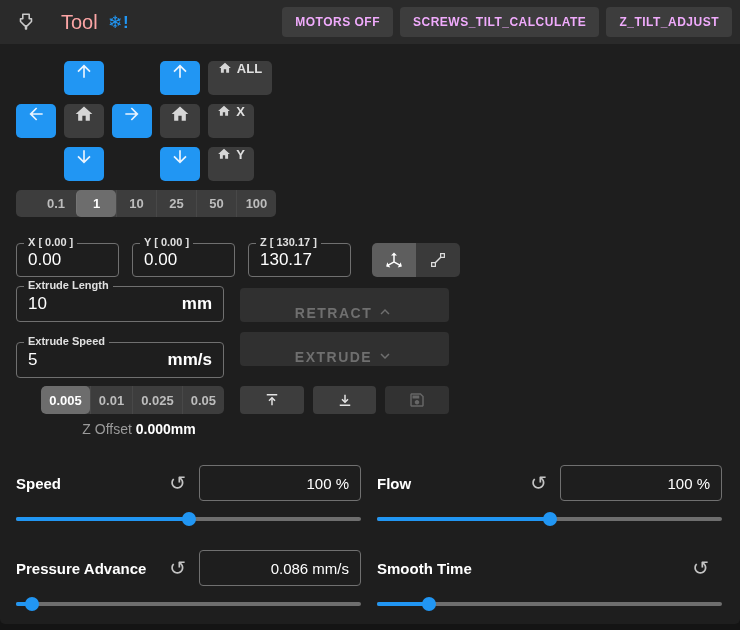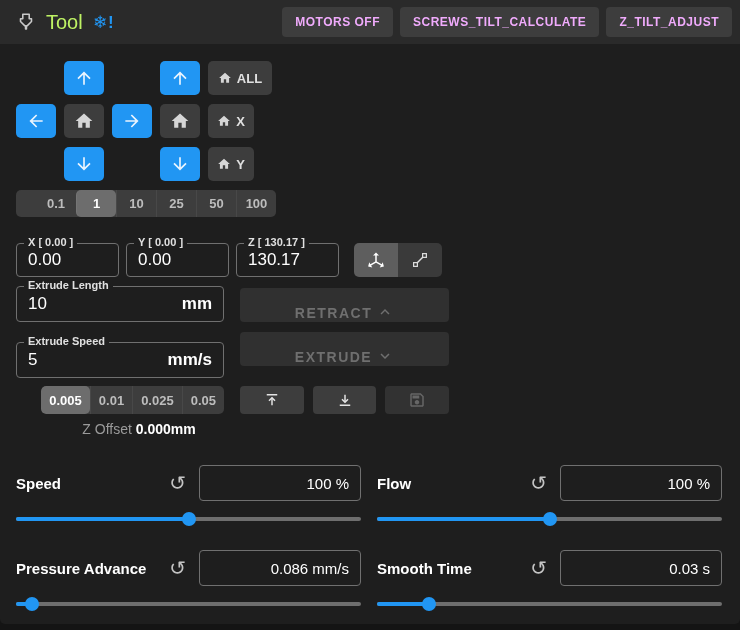--- a/index.html
+++ b/index.html
@@ -1,32 +1,32 @@
 <!DOCTYPE html>
 <html><head>
 <meta charset="utf-8">
 <style>
   html,body { margin:0; padding:0; background:#141414; font-family:"Liberation Sans","DejaVu Sans",sans-serif; }
   .panel { width:740px; height:624px; background:#1e1e1e; overflow:hidden; border-radius:0 0 5px 5px; position:relative; }
 
   
   .header { height:44px; background:#2a2a2a; display:flex; align-items:center; padding:0 8px 0 14px; box-sizing:border-box; }
   .nozzle-wrap { width:24px; height:24px; display:flex; align-items:center; justify-content:center; }
-  .title { font-size:20px; color:#bef264; margin-left:8px; }
+  .title { font-size:20px; color:#fca5a5; margin-left:23px; }
   .snowflake { color:#2196f3; font-size:17px; font-weight:bold; margin-left:10px; letter-spacing:1px; }
   .macros { margin-left:auto; display:flex; gap:7px; }
   .macro-btn { background:#3d3d3d; color:#f0abfc; border:none; border-radius:4px; height:30px; padding:0 13px;
                font-size:12px; font-weight:bold; letter-spacing:.5px; font-family:inherit; cursor:pointer; white-space:nowrap; }
 
   
   .pbody { padding:16px; }
 
   
   .jog-grid { display:grid; grid-template-columns:40px 40px 40px 40px auto; grid-auto-rows:34px; column-gap:8px; row-gap:9px; margin-top:1px; }
-  .jbtn { border:none; border-radius:5px; display:flex; align-items:center; justify-content:center; padding:0; cursor:pointer; }
+  .jbtn { border:none; border-radius:5px; display:flex; justify-content:center; padding:0; cursor:pointer; }
   .jbtn.blue { background:#2196f3; }
   .jbtn.dark { background:#3d3d3d; }
   .jbtn svg { width:20px; height:20px; }
   .home-btn { width:46px; gap:5px; color:#e0e0e0; font-weight:bold; font-size:13px; font-family:inherit; }
   .home-btn svg { width:14px; height:14px; }
   .home-all { width:64px; }
 
   
   .steps { display:inline-flex; background:#3d3d3d; border-radius:5px; height:27px; overflow:hidden; }
   .seg { min-width:40px; padding:0 8px; display:flex; align-items:center; justify-content:center; color:#bdbdbd;
@@ -37,21 +37,21 @@
 
   
   .field { position:relative; box-sizing:border-box; border:1px solid #707070; border-radius:4px; height:34px;
            display:flex; align-items:center; padding:0 11px; cursor:text; }
   .flabel { position:absolute; top:-8px; left:7px; background:#1e1e1e; padding:0 4px; font-size:11px; font-weight:bold;
             color:#e0e0e0; white-space:nowrap; }
   .fvalue { font-size:17px; color:#fff; }
   .funit  { font-size:17px; color:#fff; font-weight:bold; }
 
   .pos-row { margin-top:26px; display:flex; align-items:flex-start; }
-  .pos-field { width:103px; margin-right:7px; }
+  .pos-field { width:103px; margin-right:13px; }
   .toggle-group { margin-left:8px; display:flex; border-radius:5px; overflow:hidden; height:34px; }
   .tbtn { width:44px; border:none; display:flex; align-items:center; justify-content:center; cursor:pointer; padding:0; }
   .tbtn.sel { background:#5e5e5e; }
   .tbtn.unsel { background:#3a3a3a; }
   .tbtn svg { width:18px; height:18px; }
 
   
   .extrude-grid { margin-top:9px; display:flex; gap:16px; }
   .ext-col { width:208px; display:flex; flex-direction:column; gap:20px; }
   .ext-field { height:36px; justify-content:space-between; }
@@ -326,23 +326,20 @@
           <div class="track"></div>
           <div class="track-fill" style="width: 4.5%;"></div>
           <div class="thumb" style="left: 4.5%;"></div>
         </div>
       </div>
 
       <div class="slider-block">
         <div class="slider-head">
           <span class="slider-label">Smooth Time</span>
           <span class="reset-icon">↺</span>
-          <div class="value-box">
-            <span>0.03 s</span>
-          </div>
         </div>
         <div class="slider">
           <div class="track"></div>
           <div class="track-fill" style="width: 15%;"></div>
           <div class="thumb" style="left: 15%;"></div>
         </div>
       </div>
 
     </div>
   </div>

